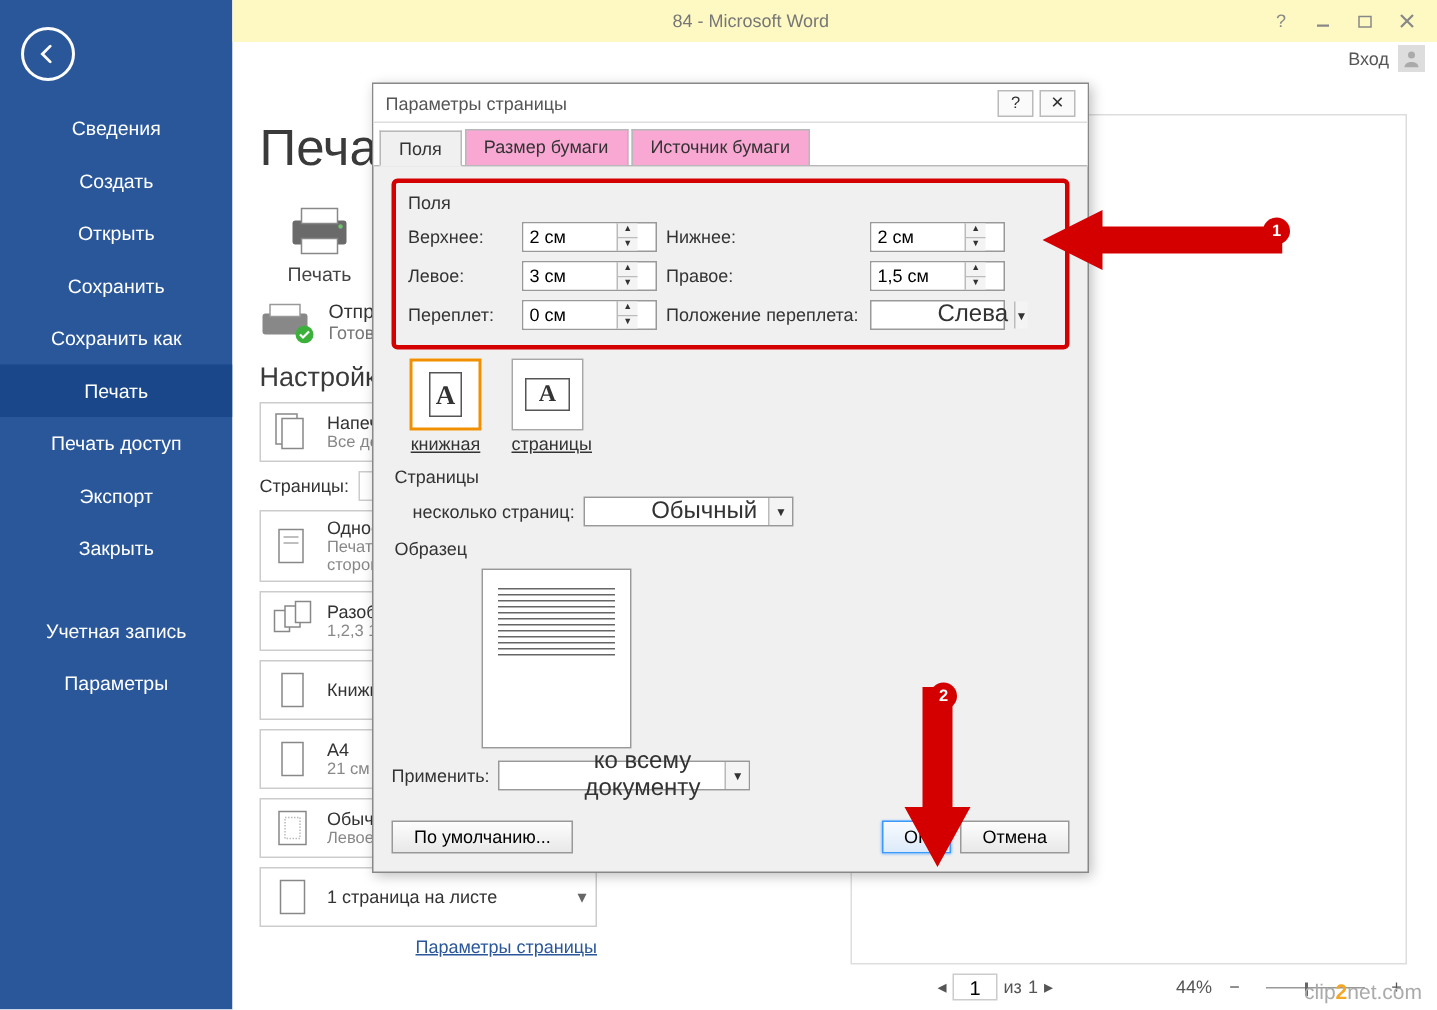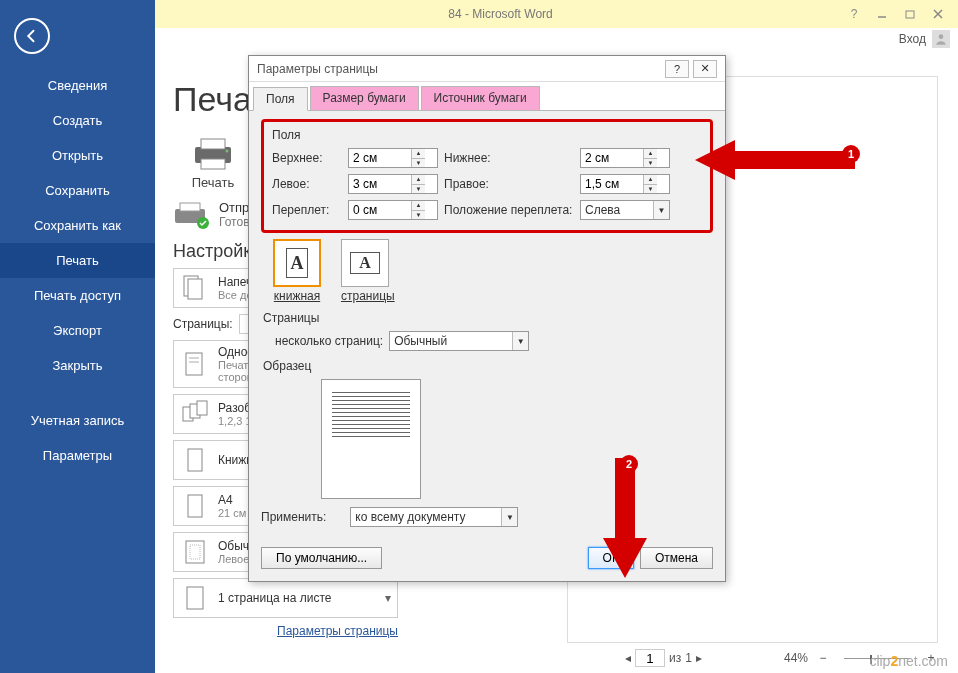--- a/index.html
+++ b/index.html
@@ -74,38 +74,38 @@
 .group-frame { border: 3px solid #d40000; border-radius: 4px; padding: 6px 8px 10px 8px; margin-bottom: 6px; background: #f0f0f0; }
 .group-title { font-size: 12px; color: #333; margin-bottom: 6px; }
 .field-grid { display: grid; grid-template-columns: 70px 90px 130px 90px; row-gap: 6px; column-gap: 6px; align-items: center; }
 .field-grid label { font-size: 12px; }
 .spin { display: flex; border: 1px solid #999; background: #fff; height: 20px; }
 .spin input { border: none; width: 62px; padding: 0 4px; font-size: 12px; }
 .spin .arrows { width: 14px; display: flex; flex-direction: column; border-left: 1px solid #bbb; }
 .spin .ar { flex: 1; display: flex; align-items: center; justify-content: center; font-size: 6px; background: #f4f4f4; }
 .spin .ar:first-child { border-bottom: 1px solid #bbb; }
 .combo { display: flex; border: 1px solid #999; background: #fff; height: 20px; }
-.combo .cval { flex: 1; padding: 0 4px; display: flex; align-items: center; font-size: 12px; }
+.combo .cval { flex: 1; padding: 0 4px; display: flex; align-items: center; font-size: 16px; margin-left: 40px; }
 .combo .carrow { width: 16px; border-left: 1px solid #bbb; background: #f4f4f4; display: flex; align-items: center; justify-content: center; font-size: 8px; }
 
 .section-label { font-size: 12px; margin: 8px 0 4px 2px; }
 .orient-row { display: flex; gap: 20px; margin-left: 12px; align-items: flex-end; }
 .orient-opt { text-align: center; }
 .orient-opt .icon-box { width: 48px; height: 48px; border: 1px solid #a7a7a7; background: #fff; display: flex; align-items: center; justify-content: center; margin-bottom: 2px; padding: 6px; }
 .orient-opt.sel .icon-box { border: 2px solid #f09000; background: #fff; }
 .orient-opt .pg { border: 1px solid #555; background: #fff; display: flex; align-items: center; justify-content: center; font-family: serif; font-weight: bold; }
 .orient-opt .olbl { font-size: 12px; text-decoration: underline; }
 
 .pages-section { display: flex; align-items: center; gap: 6px; margin: 6px 0 8px 14px; }
 .pages-section .combo { width: 140px; }
 
 .sample-box { border: 1px solid #999; background: #fff; width: 100px; height: 120px; margin: 6px 0 8px 60px; padding: 12px 10px; display: flex; flex-direction: column; gap: 3px; }
 .sample-box .line { border-top: 1px solid #666; }
 
-.apply-row { display: flex; align-items: center; gap: 24px; margin-top: 4px; }
+.apply-row { display: flex; align-items: center; gap: 6px; margin-top: 4px; }
 .apply-row .combo { width: 168px; text-align: center; }
 
 .dlg-btnrow { display: flex; justify-content: space-between; align-items: center; padding: 8px 12px 12px 12px; }
 .btn { border: 1px solid #999; background: linear-gradient(#fdfdfd,#e8e8e8); padding: 3px 14px; font-size: 12px; cursor: pointer; }
 .btn.focus { border: 1px solid #3b99fc; box-shadow: 0 0 2px #3b99fc; background: linear-gradient(#f8fbff,#dceaf9); }
 .dlg-right-btns { display: flex; gap: 6px; }
 
 
 .arrow1 { position: absolute; top: 135px; left: 695px; width: 160px; height: 50px; pointer-events: none; }
 .arrow2 { position: absolute; top: 458px; left: 595px; width: 60px; height: 120px; pointer-events: none; }

